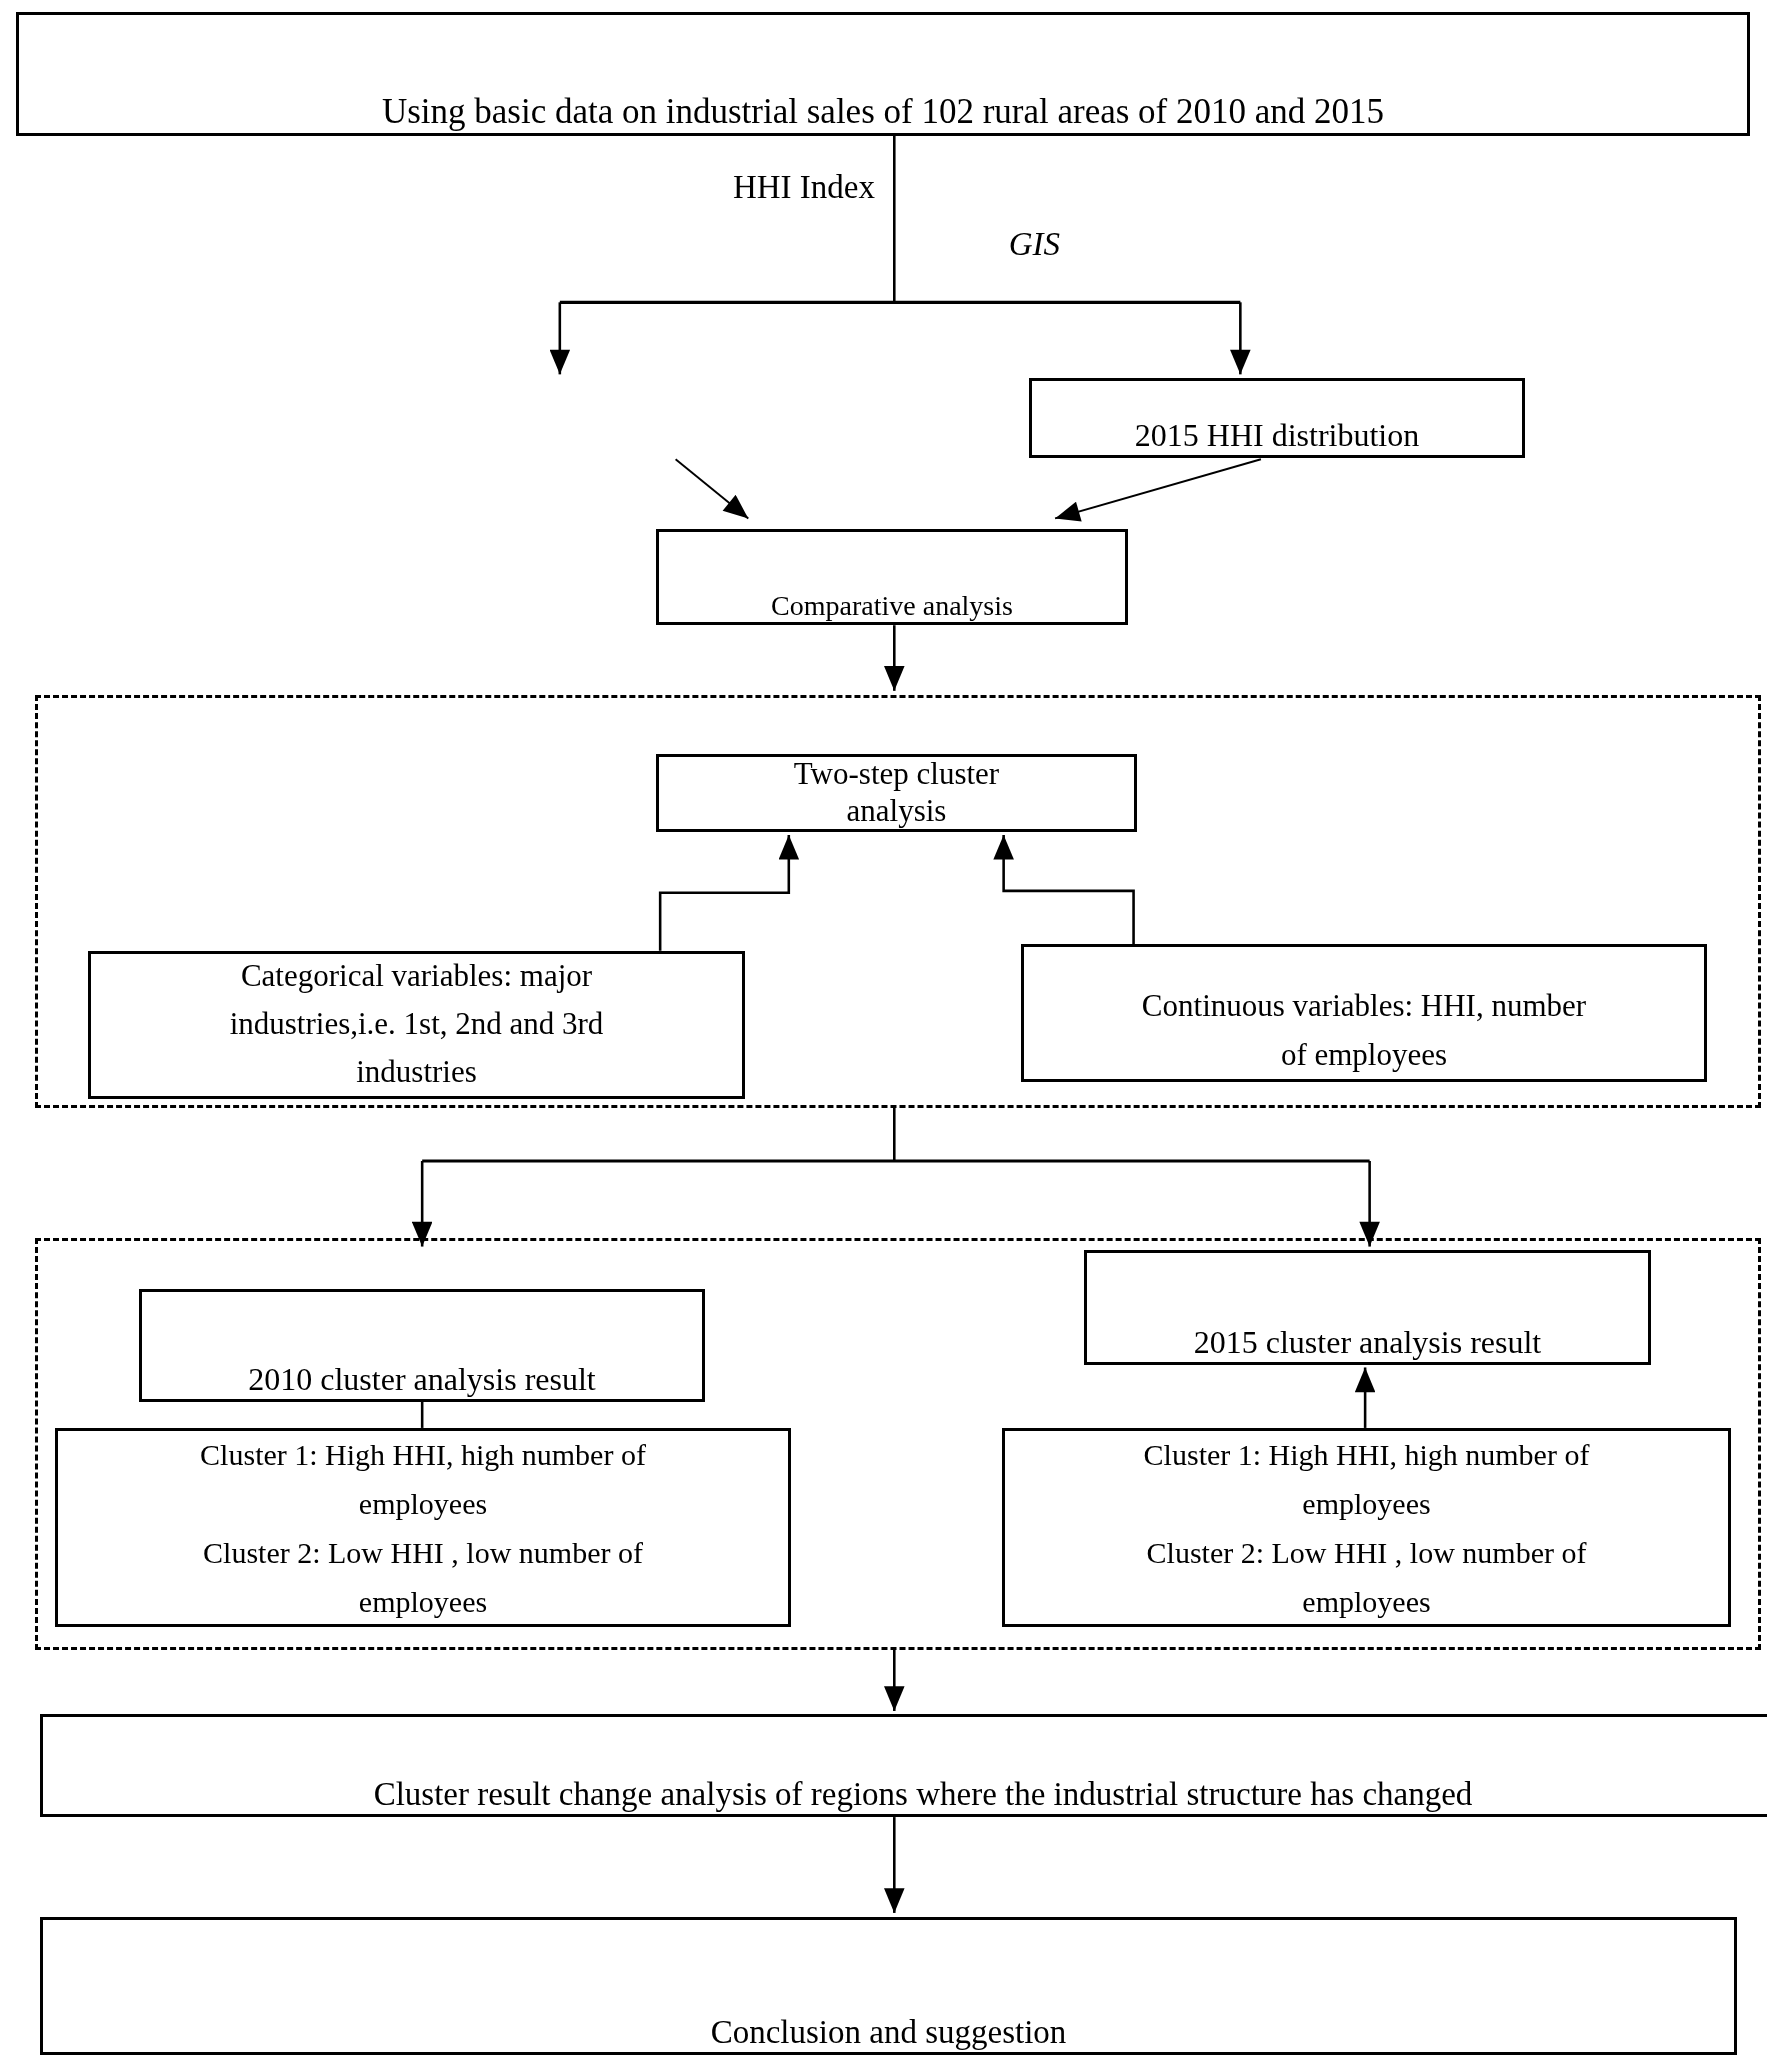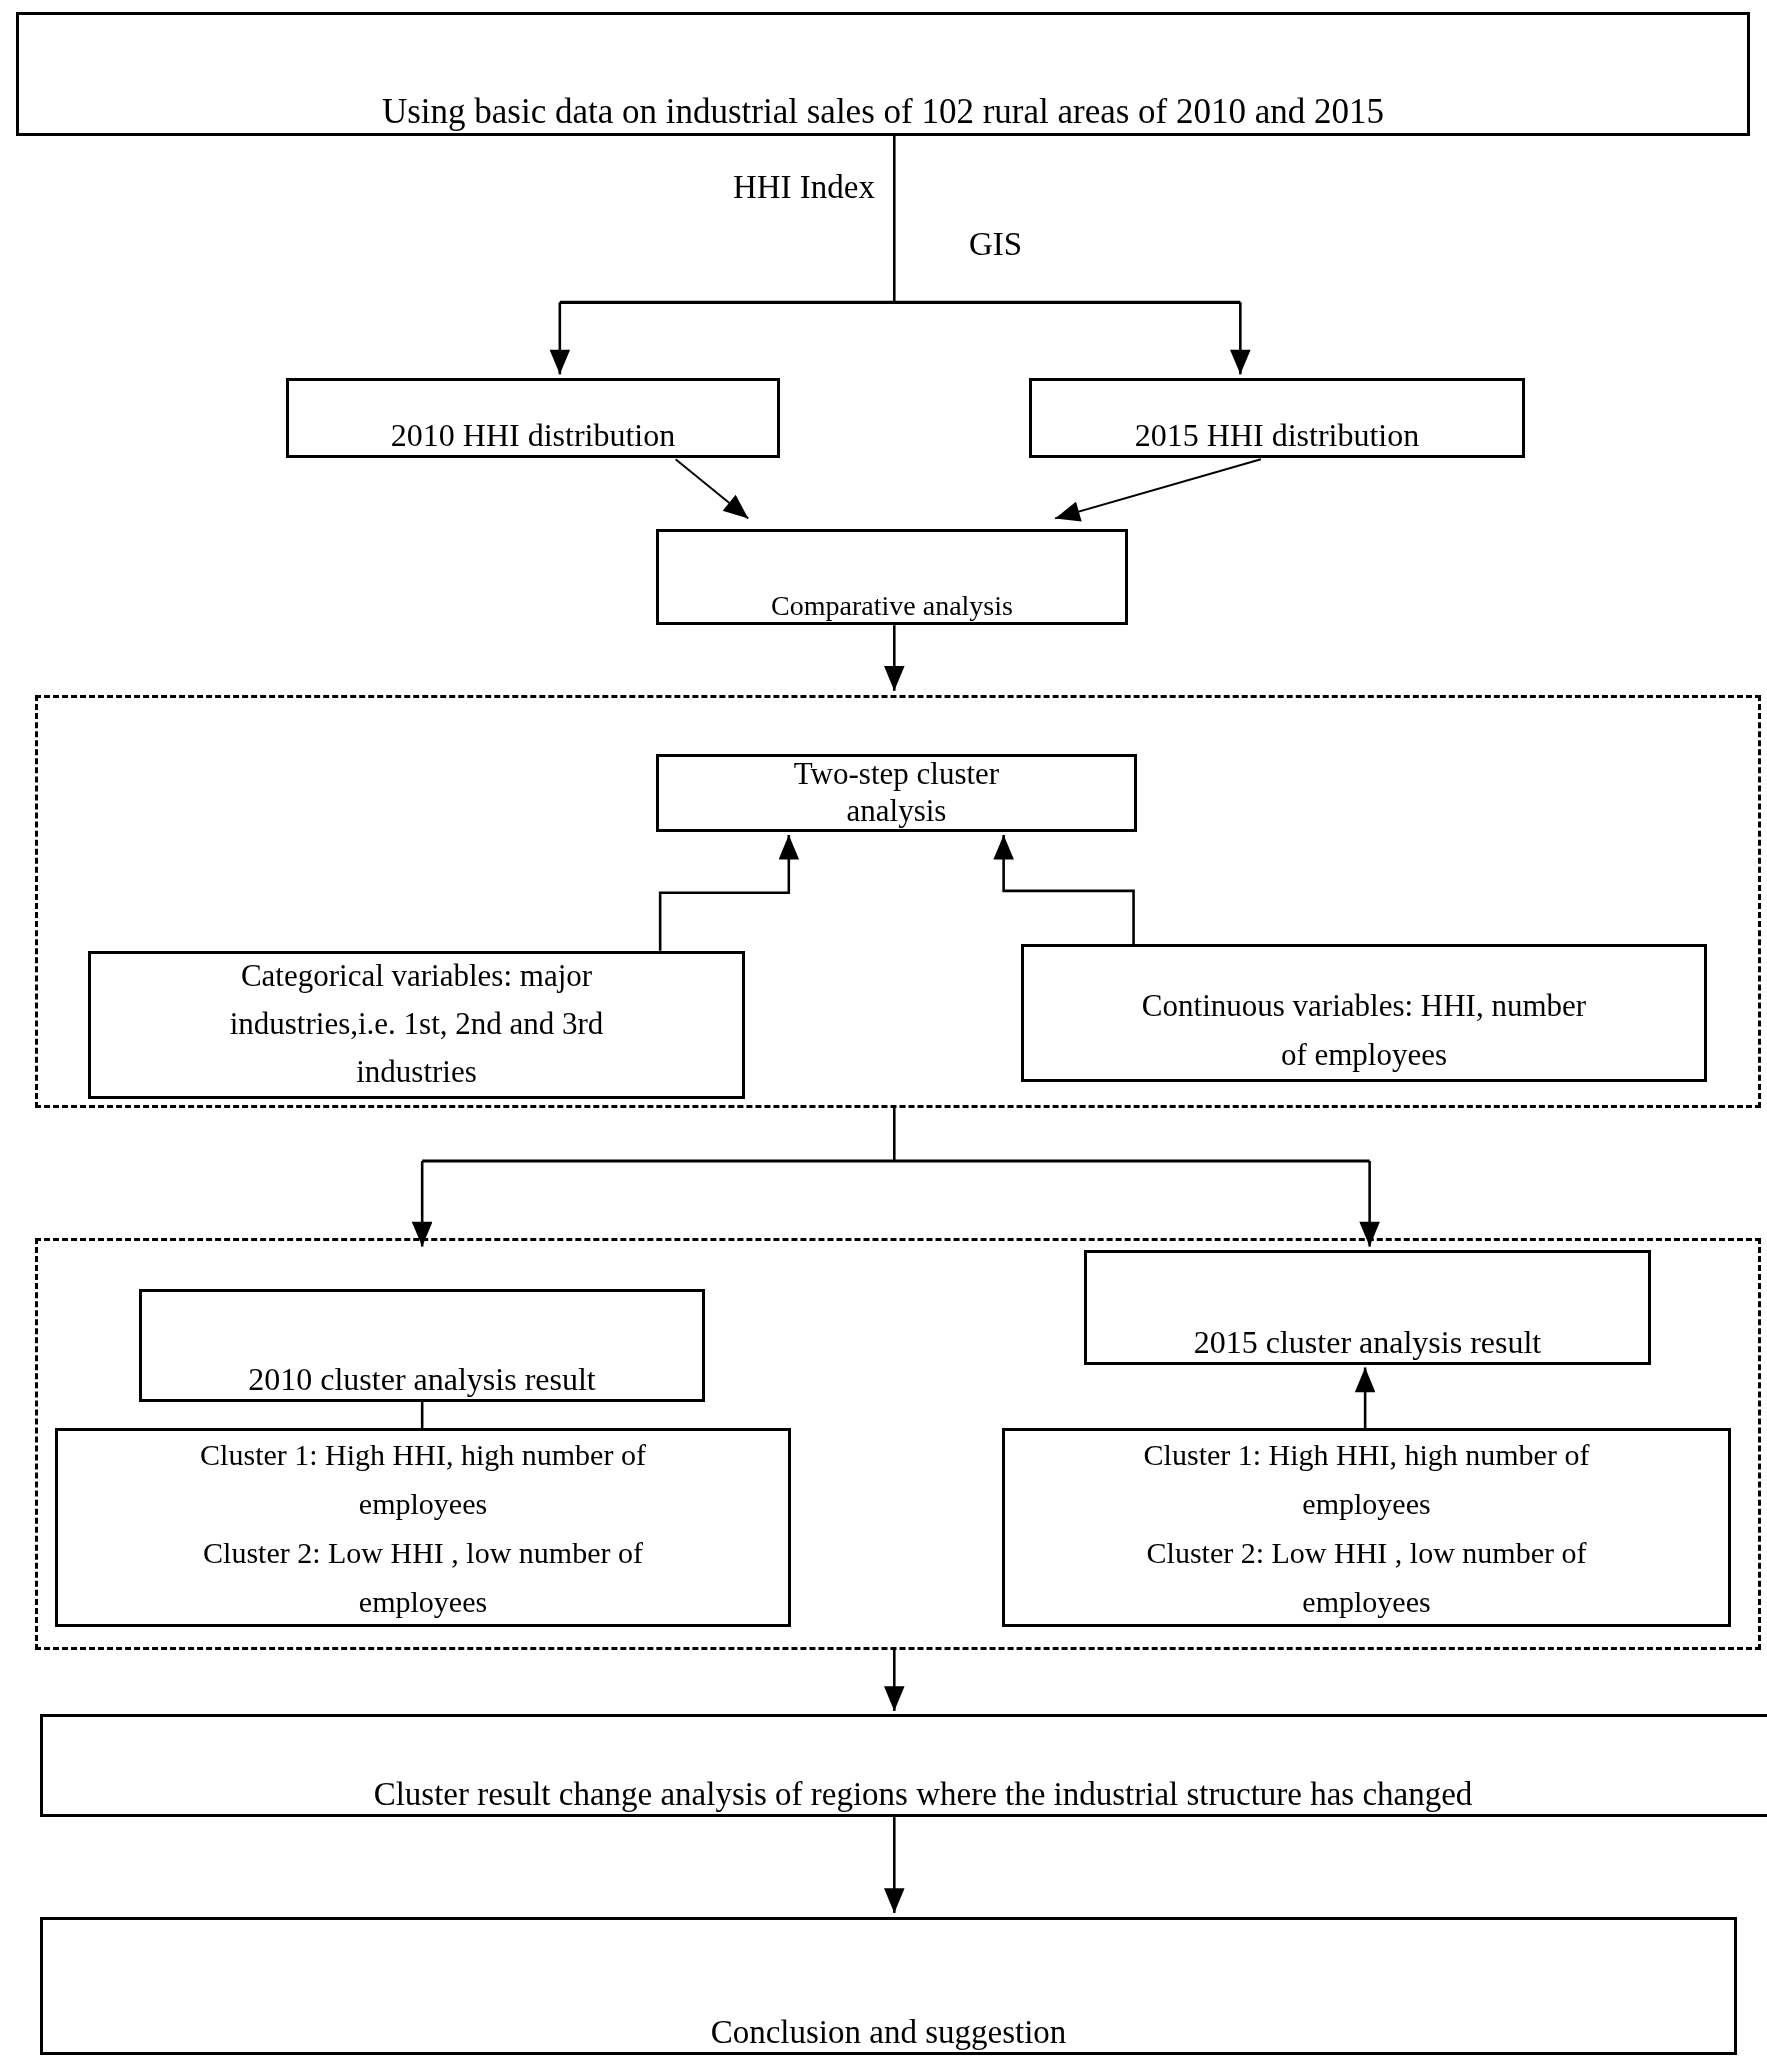--- a/index.html
+++ b/index.html
@@ -77,21 +77,21 @@
   .desc .desc-line {
     font-size: 30px;
     line-height: 49px;
     text-align: justify;
     text-align-last: justify;
     white-space: normal;
   }
   .desc .desc-line.single { text-align-last: left; }
 
   #hhi-index-label { left: 669px; top: 169px; width: 206px; text-align: right; }
-  #gis-label       { left: 931px; top: 226px; width: 129px; text-align: center; }
+  #gis-label       { left: 931px; top: 226px; width: 129px; text-align: right; font-style: italic; }
 </style>
 </head>
 <body>
 
 <div class="canvas">
 
   <svg class="svg-layer" width="1768" height="2066" viewBox="0 0 2748 3212" xmlns="http://www.w3.org/2000/svg">
     <defs>
       <marker id="arrow" viewBox="0 0 12 10" refX="12" refY="5" markerWidth="42" markerHeight="32" markerUnits="userSpaceOnUse" orient="auto">
         <path d="M0,0 L12,5 L0,10 Z" fill="#000000"></path>
@@ -123,23 +123,20 @@
     <line x1="1390" y1="2825" x2="1390" y2="2974" stroke-width="4" marker-end="url(#arrow)"></line>
   </svg>
 
   <div class="node thick" id="source">
     <span>Using basic data on industrial sales of 102 rural areas of 2010 and 2015</span>
   </div>
 
   <div class="edge-label" id="hhi-index-label">HHI Index</div>
   <div class="edge-label" id="gis-label">GIS</div>
 
-  <div class="node" id="hhi2010">
-    <span>2010 HHI distribution</span>
-  </div>
 
   <div class="node" id="hhi2015">
     <span>2015 HHI distribution</span>
   </div>
 
   <div class="node thick" id="comparative">
     <span>Comparative analysis</span>
   </div>
 
   <div class="container-dashed" id="container1"></div>

